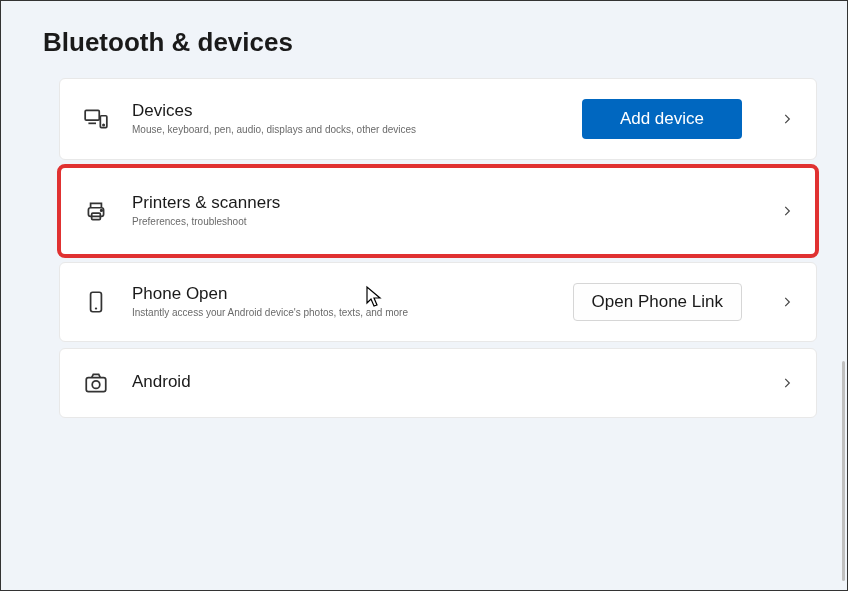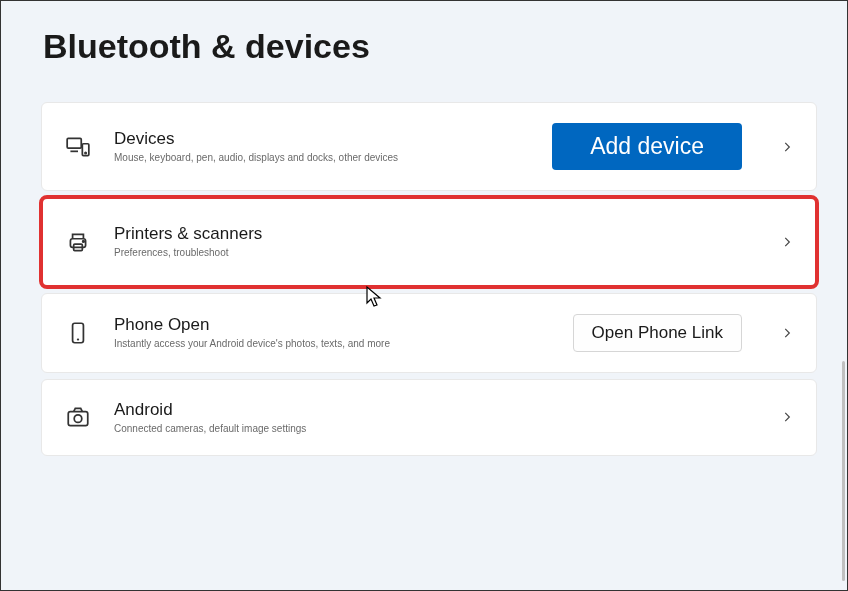--- a/index.html
+++ b/index.html
@@ -6,27 +6,27 @@
     body {
       font-family: "Segoe UI", -apple-system, sans-serif;
       background: #f0f4f9;
       width: 848px;
       height: 591px;
       overflow: hidden;
       border: 1px solid #333;
       position: relative;
     }
     .page-title {
-      font-size: 34px;
+      font-size: 26px;
       font-weight: 600;
       color: #1a1a1a;
-      padding: 26px 0 36px 42px;
+      padding: 26px 0 20px 42px;
     }
     .cards {
-      padding: 0 30px 0 40px;
+      padding: 0 30px 0 58px;
       display: flex;
       flex-direction: column;
       gap: 6px;
     }
     .card {
       background: #fff;
       border: 1px solid #e8e8e8;
       border-radius: 6px;
       padding: 20px 22px;
       display: flex;
@@ -65,21 +65,21 @@
       font-size: 10px;
       color: #6a6a6a;
       line-height: 1.35;
     }
     .primary-btn {
       background: #0067c0;
       color: #fff;
       border: none;
       border-radius: 4px;
       padding: 10px 38px;
-      font-size: 23px;
+      font-size: 17px;
       font-family: inherit;
       cursor: pointer;
     }
     .secondary-btn {
       background: #fefefe;
       color: #1a1a1a;
       border: 1px solid #d6d6d6;
       border-radius: 4px;
       padding: 8px 18px;
       font-size: 17px;
@@ -179,21 +179,20 @@
   <div class="card">
     <span class="card-icon">
       <svg viewBox="0 0 24 24" width="26" height="26" fill="none" stroke="currentColor" stroke-width="1.6">
         <rect x="3" y="7" width="18" height="13" rx="2"></rect>
         <path d="M8 7l1.5-3h5L16 7"></path>
         <circle cx="12" cy="13.5" r="3.5"></circle>
       </svg>
     </span>
     <div class="card-text">
       <div class="card-title">Android</div>
-      <div class="card-sub">Connected cameras, default image settings</div>
     </div>
     <span class="chevron">
       <svg viewBox="0 0 24 24" width="14" height="14" fill="none" stroke="currentColor" stroke-width="2">
           <path d="M9 5l7 7-7 7"></path>
         </svg>
     </span>
   </div>
 
 </div>
 

